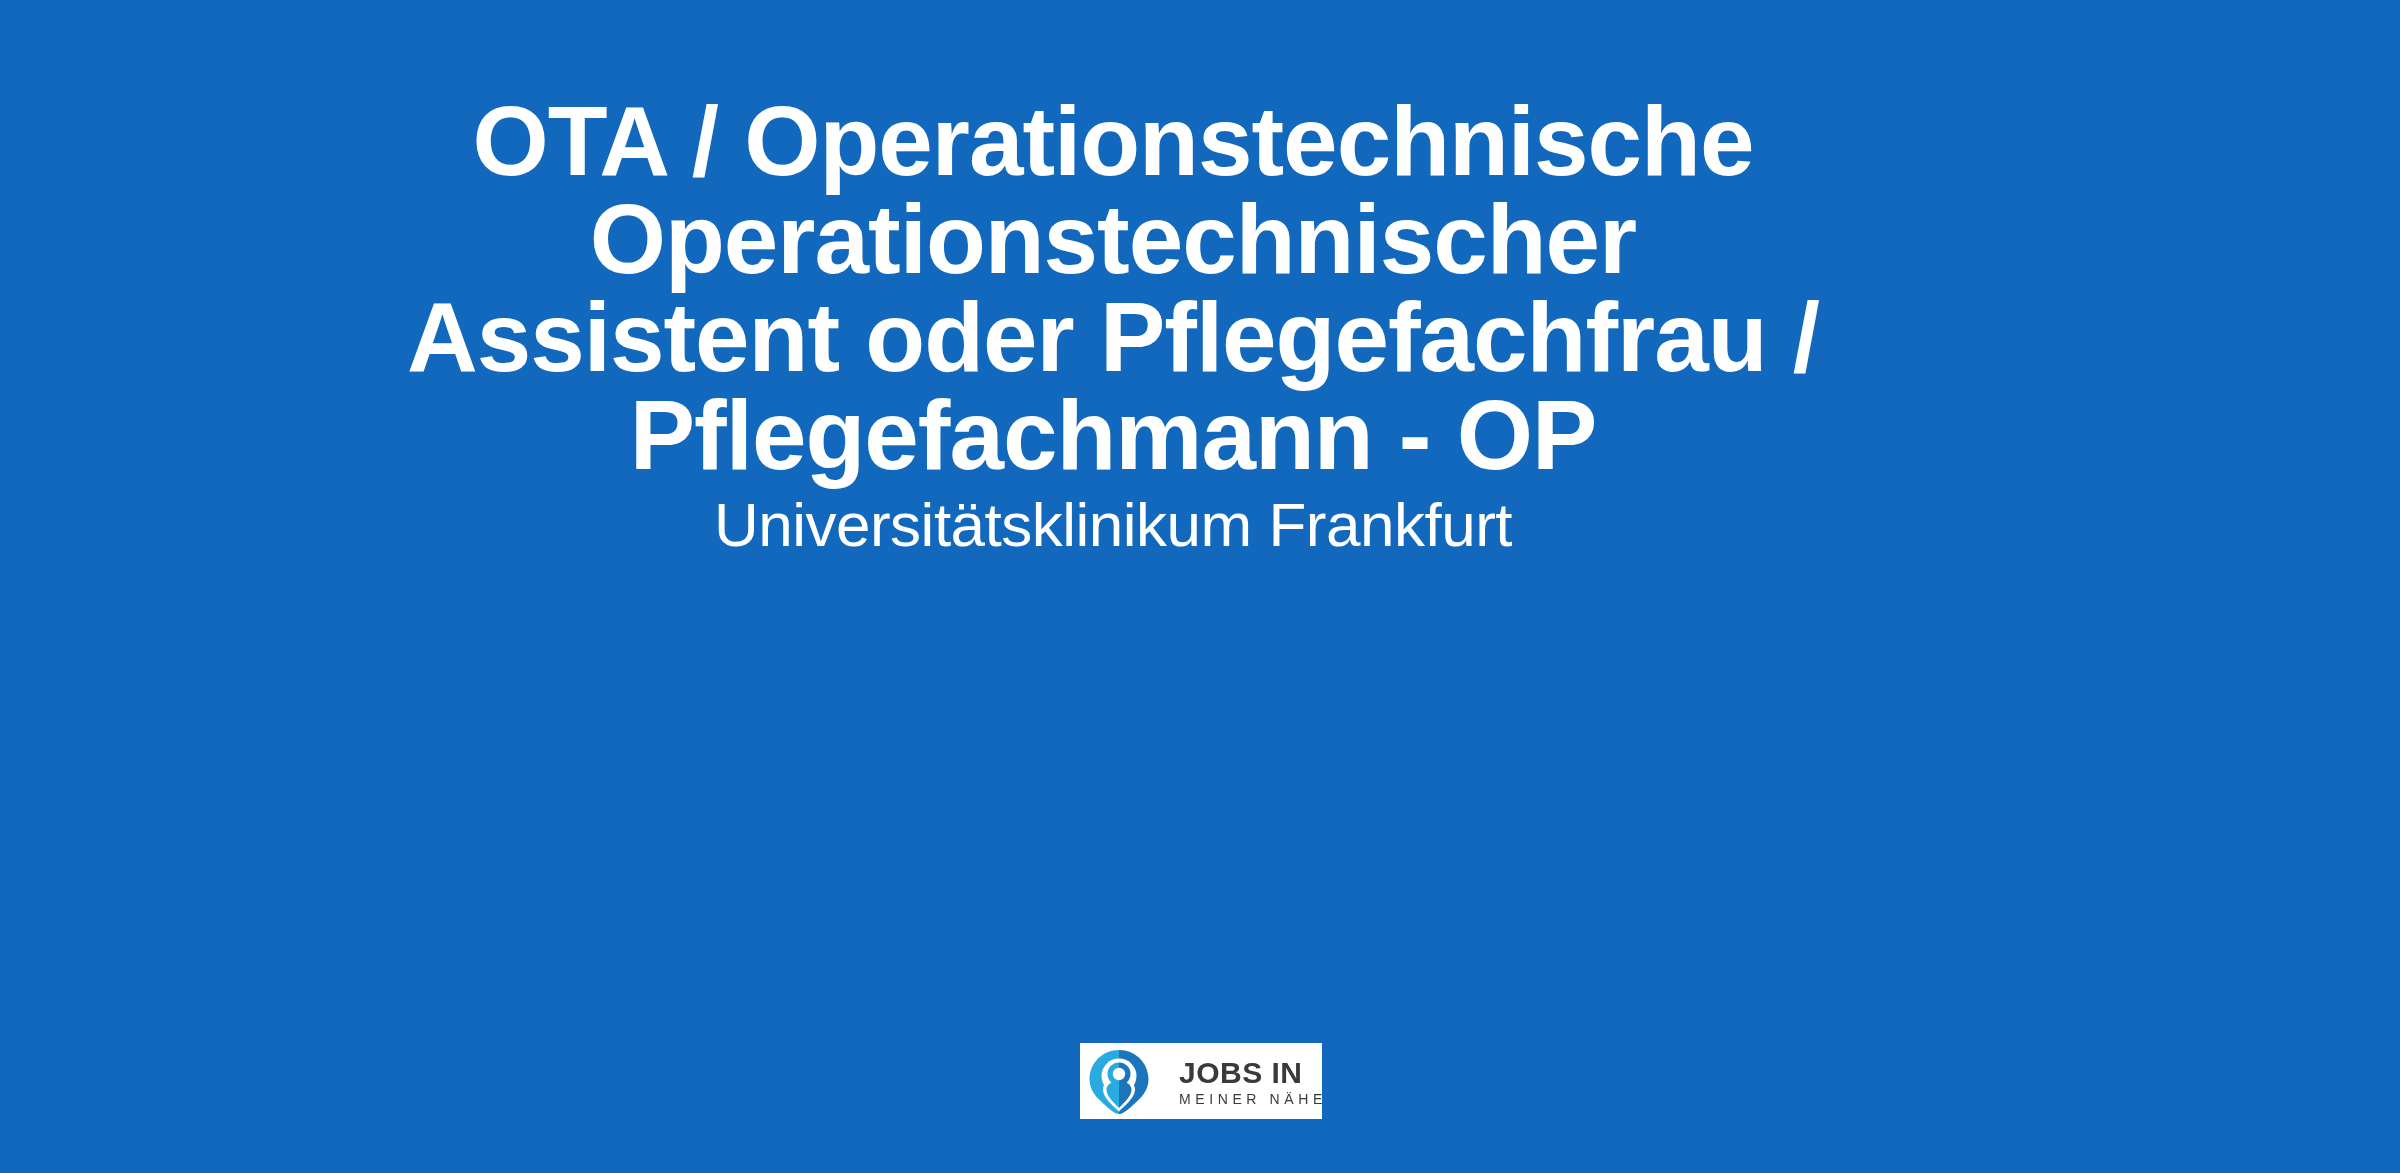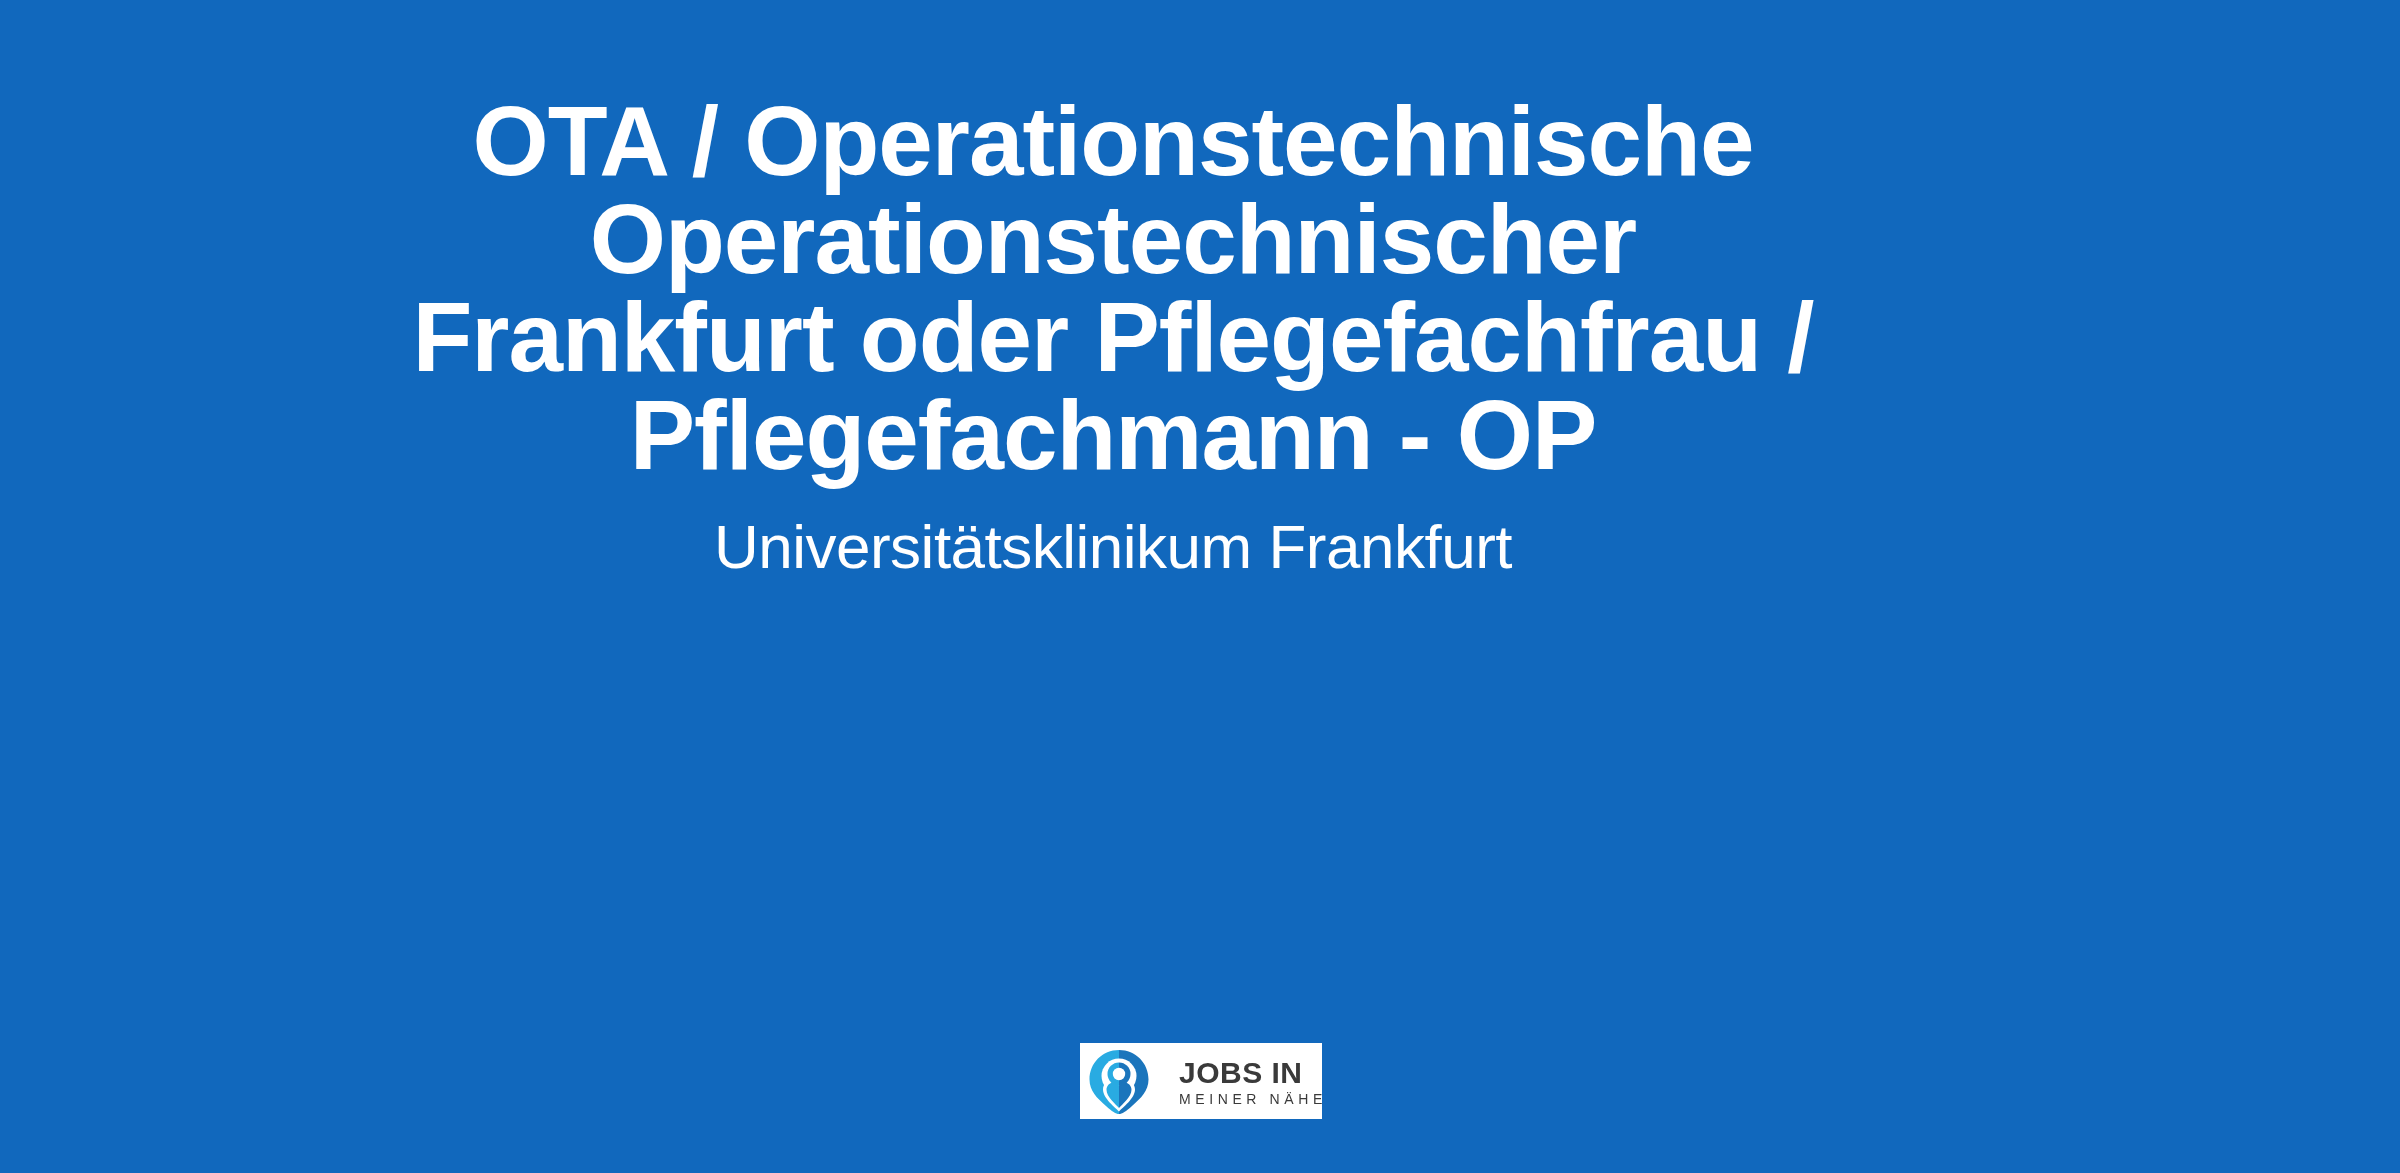--- a/index.html
+++ b/index.html
@@ -41,21 +41,21 @@
     letter-spacing: -1px;
     text-align: center;
   }
 
   .job-title .tline {
     display: block;
     white-space: nowrap;
   }
 
   .employer {
-    margin-top: 28px;
+    margin-top: 6px;
     font-size: 62px;
     line-height: 70px;
     font-weight: normal;
     color: #ffffff;
     letter-spacing: -0.5px;
     text-align: center;
     white-space: nowrap;
   }
 
   
@@ -110,21 +110,21 @@
 </head>
 <body>
 
 <div id="banner">
 
   <div id="headline-block">
 
     <h1 class="job-title">
       <span class="tline">OTA / Operationstechnische</span>
       <span class="tline">Operationstechnischer</span>
-      <span class="tline">Frankfurt oder Pflegefachfrau /</span>
+      <span class="tline">Assistent oder Pflegefachfrau /</span>
       <span class="tline">Pflegefachmann - OP</span>
     </h1>
 
     <div class="employer">Universitätsklinikum Frankfurt</div>
 
   </div>
 
   <div id="logo-wrap">
 
     <div id="logo-mark">

